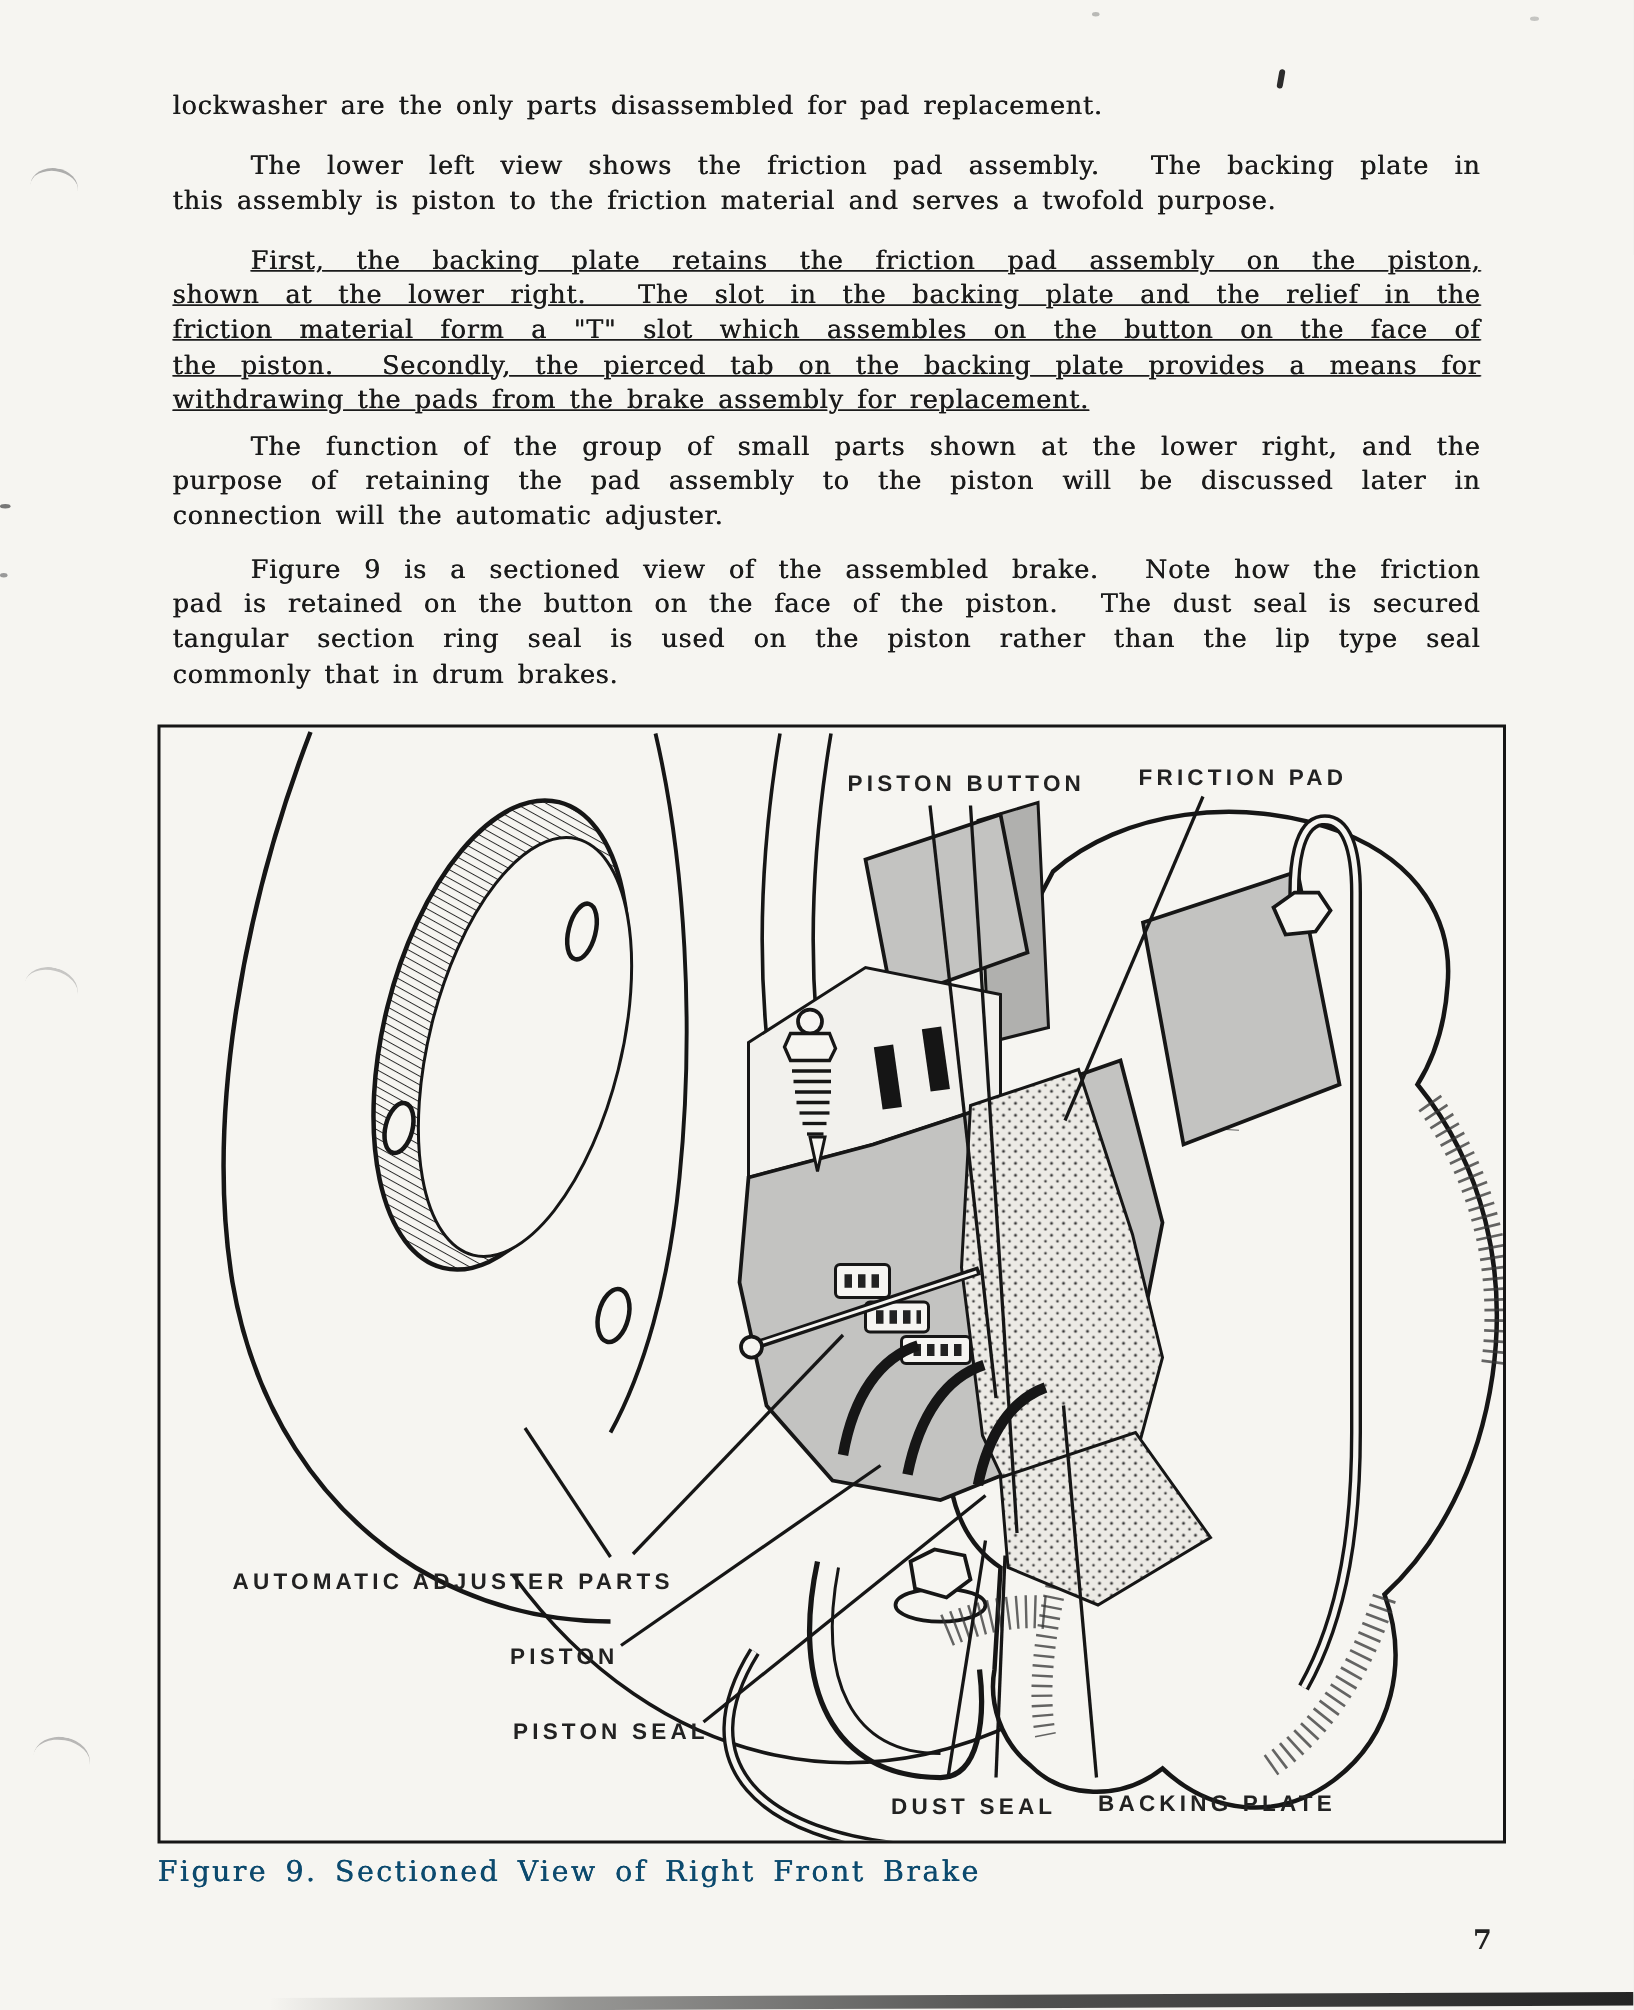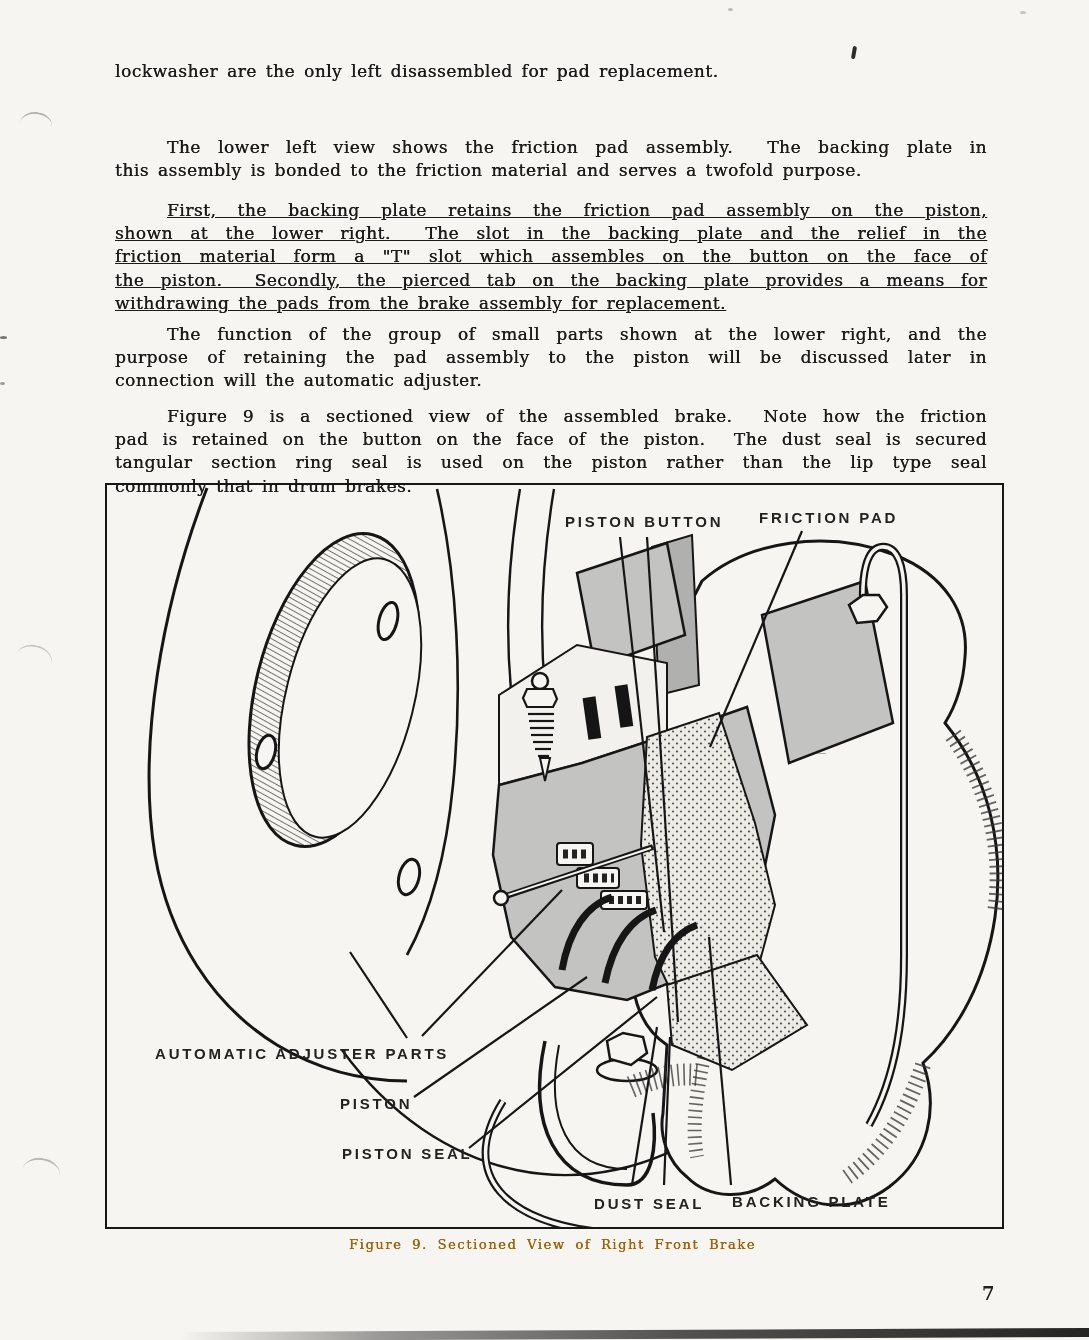--- a/index.html
+++ b/index.html
@@ -16,42 +16,41 @@
   .para{position:absolute;left:115px;width:872px;}
   .tline{
     font-size:17px;
     line-height:23.2px;
     letter-spacing:.5px;
     word-spacing:3px;
     white-space:nowrap;
     text-shadow:.3px 0 0 currentColor;
   }
   .tline.just{text-align:justify;text-align-last:justify;}
-  .tline.ind{padding-left:52px;margin-top:36px;}
+  .tline.ind{padding-left:52px;}
   
   #figure-frame{
     position:absolute;left:105px;top:483px;
     width:895px;height:742px;
     border:2.5px solid #161616;
     box-sizing:content-box;
     background:transparent;
   }
   #figure-frame svg{display:block;width:895px;height:742px;}
   .fig-label{
     font-family:"Liberation Sans", sans-serif;
     font-weight:bold;
     font-size:15px;
     letter-spacing:2.8px;
     fill:#222;
   }
   #caption{
     position:absolute;left:105px;top:1237px;width:895px;
-    text-align:center;
-    font-size:13px;letter-spacing:1.6px;word-spacing:4px;
-    color:#a16207;
+    font-size:19px;letter-spacing:1.6px;word-spacing:4px;
+    color:#0c4a6e;
     text-shadow:.3px 0 0 currentColor;
   }
   #page-number{
     position:absolute;left:982px;top:1283px;
     font-size:18px;font-weight:bold;color:#222;
   }
   
   .margin-mark{
     position:absolute;
     border:none;border-top:2.5px solid #8f8f8f;
@@ -75,25 +74,25 @@
     transform:rotate(-.25deg);
   }
 </style>
 </head>
 <body>
 
 <div id="page">
 
   <div id="text-col">
       <div class="para" style="top: 60px;">
-        <div class="tline">lockwasher are the only left disassembled for pad replacement.</div>
+        <div class="tline">lockwasher are the only parts disassembled for pad replacement.</div>
       </div>
       <div class="para" style="top: 100px;">
         <div class="tline just ind">The lower left view shows the friction pad assembly.&nbsp; The backing plate in</div>
-        <div class="tline">this assembly is bonded to the friction material and serves a twofold purpose.</div>
+        <div class="tline">this assembly is piston to the friction material and serves a twofold purpose.</div>
       </div>
       <div class="para" style="top: 163px; text-decoration: underline;">
         <div class="tline just ind">First, the backing plate retains the friction pad assembly on the piston,</div>
         <div class="tline just">shown at the lower right.&nbsp; The slot in the backing plate and the relief in the</div>
         <div class="tline just">friction material form a "T" slot which assembles on the button on the face of</div>
         <div class="tline just">the piston.&nbsp; Secondly, the pierced tab on the backing plate provides a means for</div>
         <div class="tline">withdrawing the pads from the brake assembly for replacement.</div>
       </div>
       <div class="para" style="top: 287px;">
         <div class="tline just ind">The function of the group of small parts shown at the lower right, and the</div>

